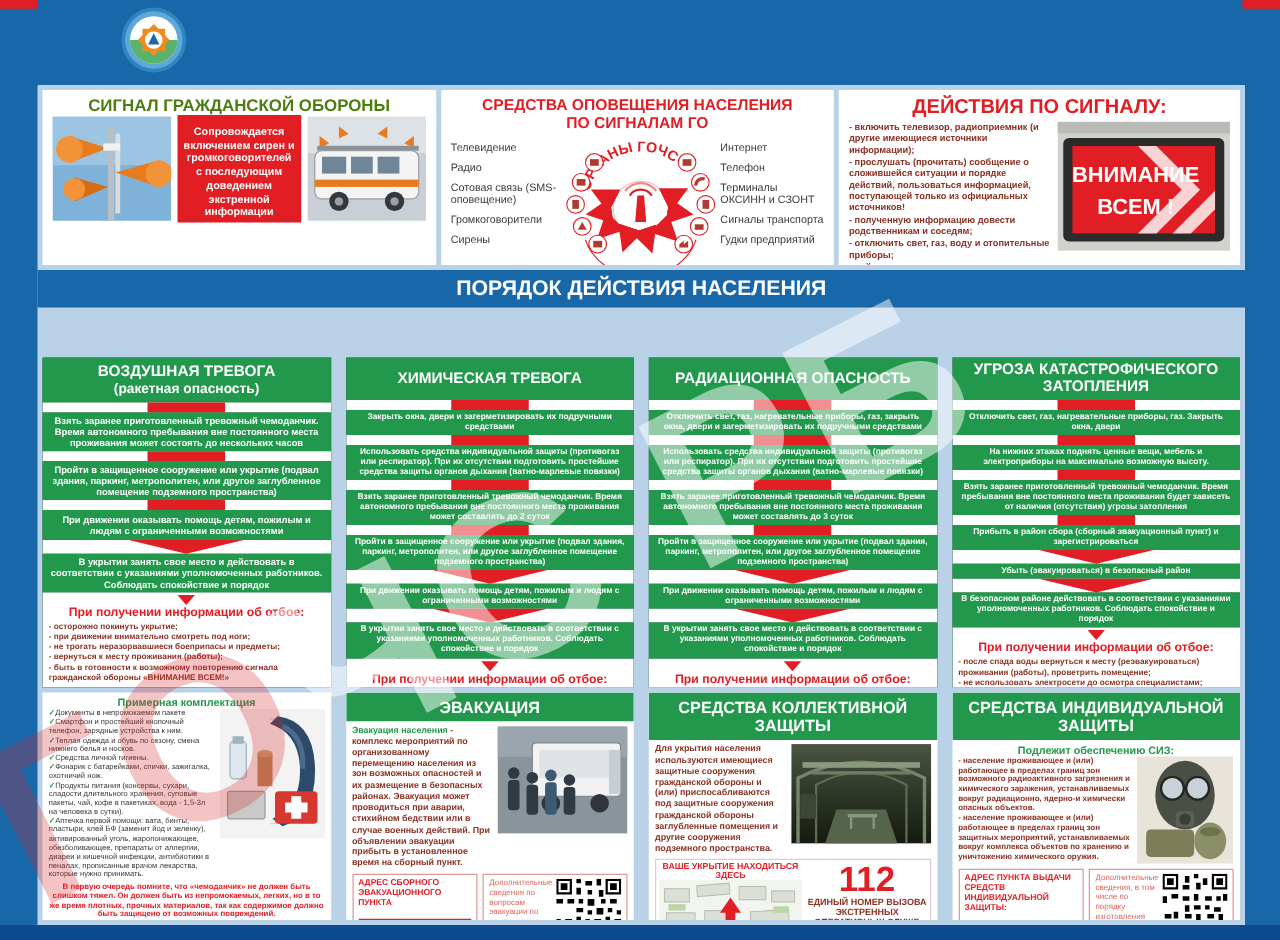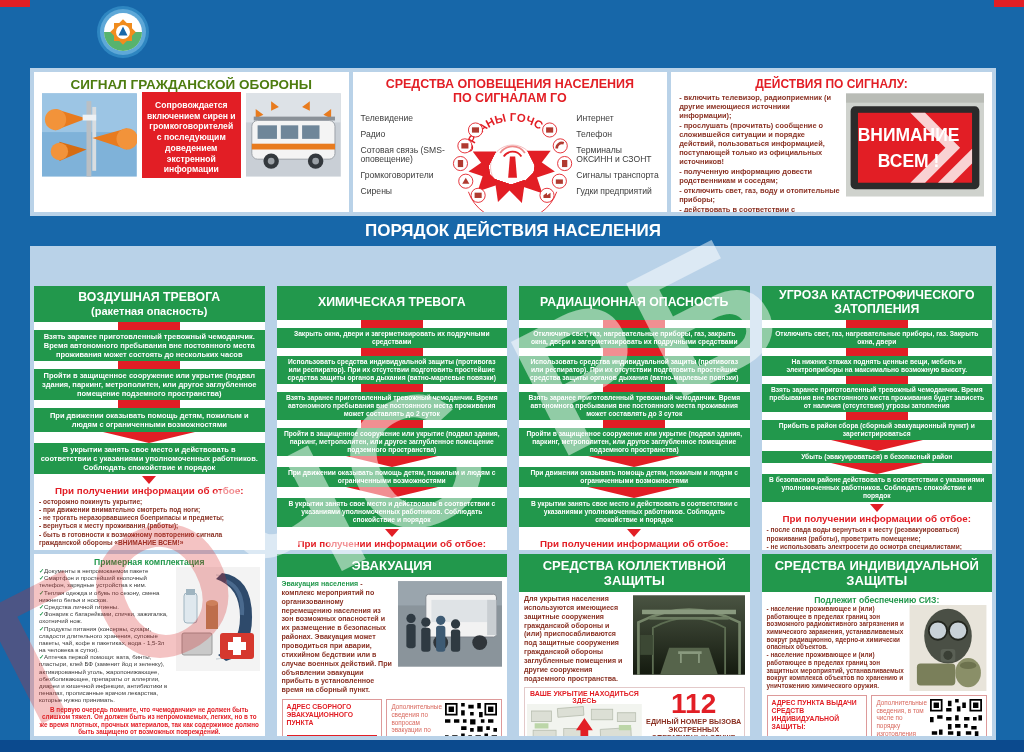--- a/index.html
+++ b/index.html
@@ -32,21 +32,21 @@
   .sig-media { display:flex; gap:5px; justify-content:center; align-items:stretch; height:86px; }
   .sig-caption { background:#e21e25; color:#fff; font-weight:bold; font-size:8.6px; text-align:center;
                  width:102px; padding:8px 5px; line-height:1.25; }
 
   
   .means-title { color:#e21e25; font-weight:bold; font-size:12.5px; text-align:center; line-height:1.15; margin-bottom:2px; }
   .means-body { display:flex; justify-content:space-between; align-items:flex-start; }
   .means-list { list-style:none; width:92px; margin-top:6px; }
   .means-list li { color:#3c3c3c; font-size:8.6px; line-height:1.15; margin-bottom:6px; }
   
-  .act-title { color:#e21e25; font-weight:bold; font-size:12px; text-align:center; margin-bottom:2px; }
+  .act-title { color:#e21e25; font-weight:bold; font-size:16px; text-align:center; margin-bottom:2px; }
   .act-body { display:flex; gap:6px; }
   .act-list { list-style:none; flex:1; }
   .act-list li { color:#8a3224; font-weight:bold; font-size:7.4px; line-height:1.22; margin-bottom:1px; }
   .act-list li::before { content:"- "; }
 
   
   .order-band { height:30px; background:#1767a9; color:#fff; font-weight:bold; font-size:17px;
                 display:flex; align-items:center; justify-content:center; margin:0 -4px; }
 
   

